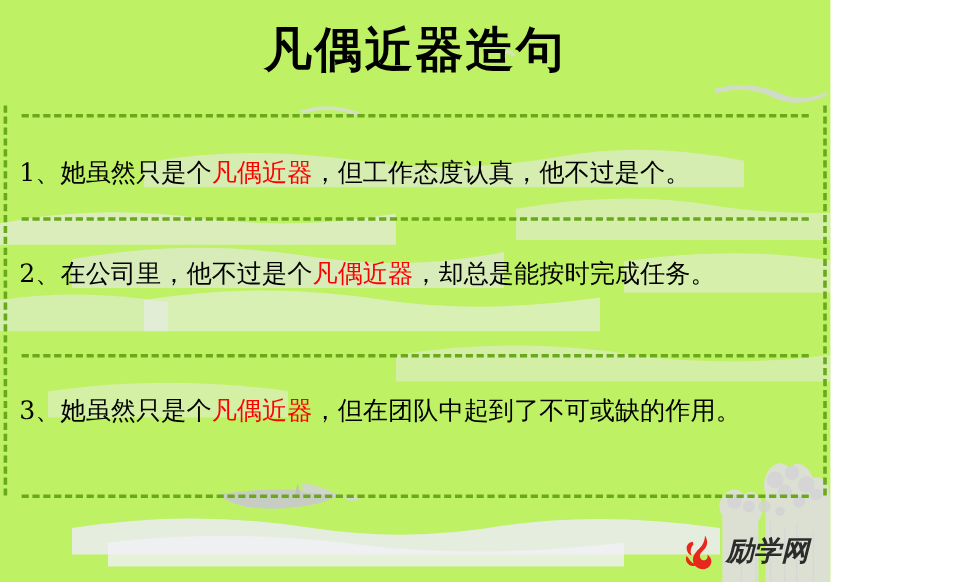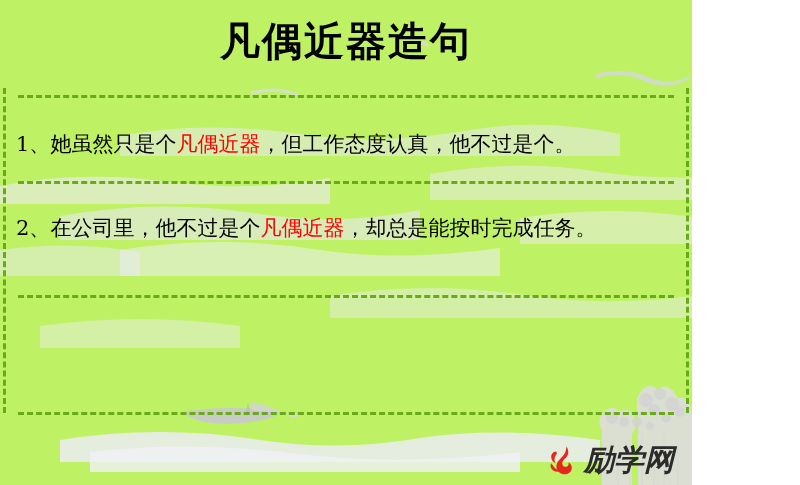--- a/index.html
+++ b/index.html
@@ -107,21 +107,21 @@
     gap: 6px;
     z-index: 6;
   }
   .logo-mark {
     width: 32px;
     height: 32px;
     flex: 0 0 auto;
   }
   .logo-text {
     font-family: "DejaVu Sans", "Liberation Sans", sans-serif;
-    font-size: 30px;
+    font-size: 23px;
     font-weight: bold;
     font-style: italic;
     color: #2b2b2b;
     letter-spacing: 0px;
     line-height: 1;
   }
 </style>
 </head>
 <body>
 
@@ -196,20 +196,23 @@
   <div class="title">凡偶近器造句</div>
 
   <div class="sentence" style="top:124px;">
     <span>1、</span><span>她虽然只是个</span><span class="kw">凡偶近器</span><span>，但工作态度认真，他不过是个。</span>
   </div>
 
   <div class="sentence" style="top:208px;">
     <span>2、</span><span>在公司里，他不过是个</span><span class="kw">凡偶近器</span><span>，却总是能按时完成任务。</span>
   </div>
 
+  <div class="sentence" style="top:322px;">
+    <span>3、</span><span>她虽然只是个</span><span class="kw">凡偶近器</span><span>，但在团队中起到了不可或缺的作用。</span>
+  </div>
 
   <div class="logo">
     <svg class="logo-mark" viewBox="0 0 32 32">
       <path d="M20.5,2.2 C23.6,7.6 22.4,11.4 19.3,14.3 C16.6,16.8 15.6,18.7 16.6,20.9
                C17.4,22.7 19.5,23.4 21.2,22.4 C22.7,21.5 23.1,19.6 22.2,18.2
                C25.6,19.8 26.9,23.8 24.9,27.0 C22.7,30.6 17.6,31.4 14.0,29.0
                C10.0,26.3 9.3,20.9 12.3,17.0 C14.6,14.0 17.6,12.0 18.9,9.0
                C19.8,6.9 20.4,4.6 20.5,2.2 Z" fill="#e8271c"></path>
       <path d="M11.0,9.5 C8.2,13.0 8.0,16.4 9.6,19.0 C7.2,18.2 5.4,16.0 5.2,13.2
                C5.0,10.1 7.3,7.6 10.2,7.4 C10.5,8.1 10.7,8.8 11.0,9.5 Z" fill="#e8271c"></path>

